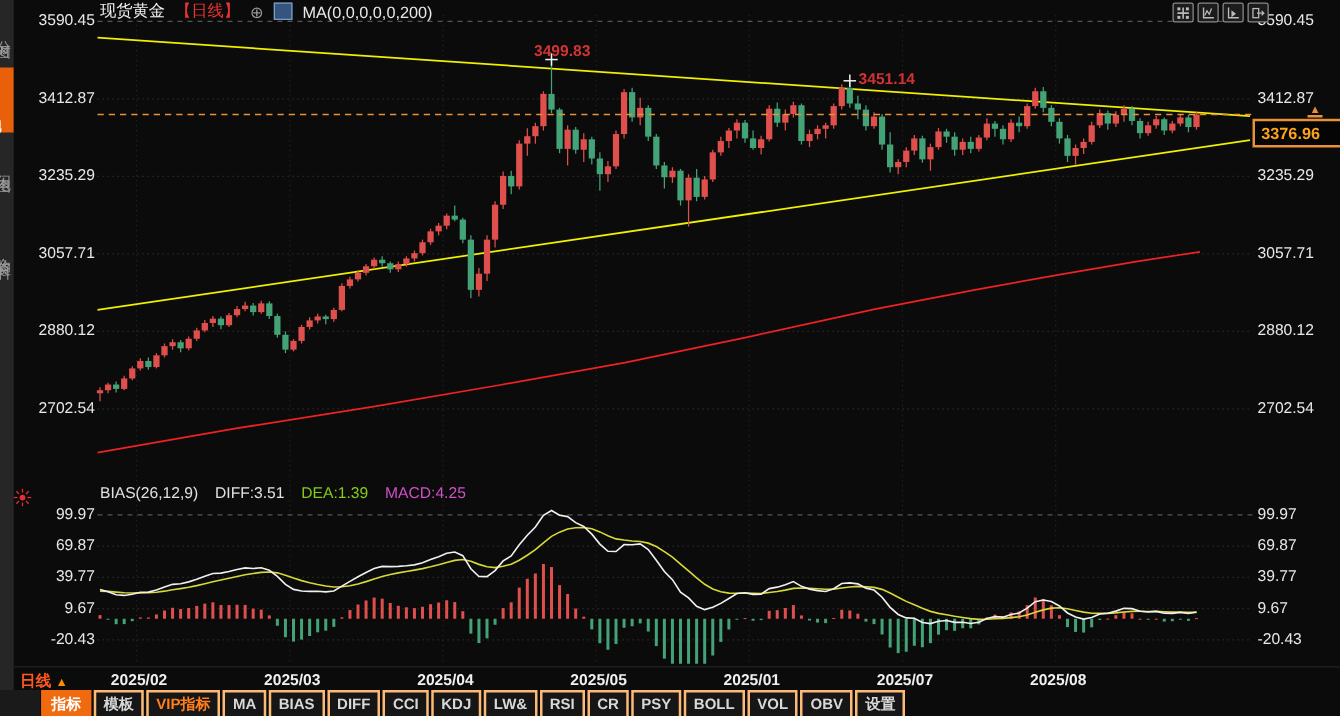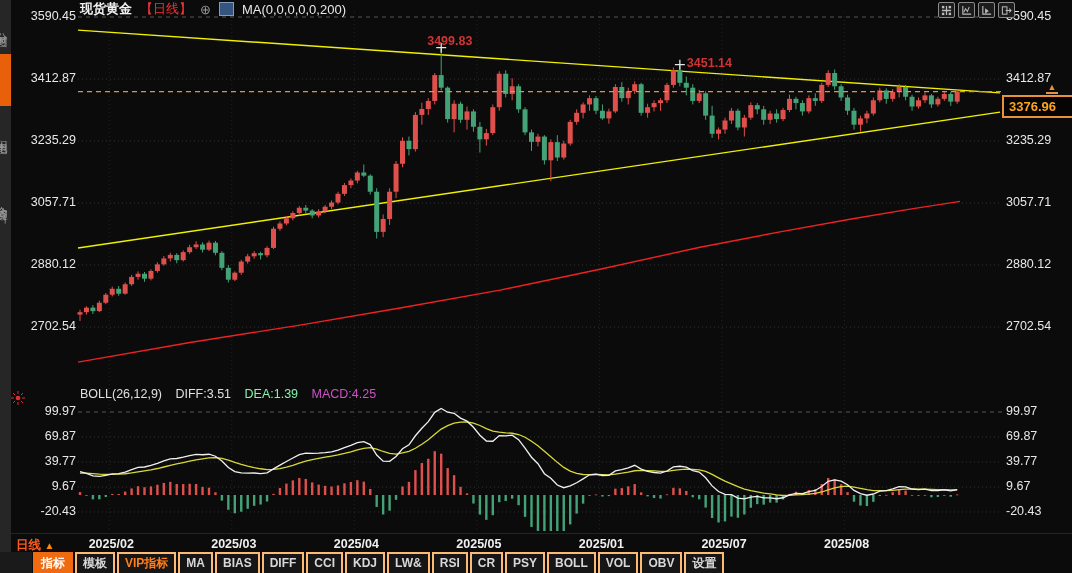--- a/index.html
+++ b/index.html
@@ -6,34 +6,34 @@
   .stage{position:relative;width:1072px;height:573px;background:#0b0b0b;overflow:hidden;
          font-family:"Liberation Sans",sans-serif;-webkit-font-smoothing:antialiased;}
   #chart-svg{position:absolute;left:0;top:0;z-index:1;}
   .sidebar{position:absolute;left:0;top:0;width:11px;height:552px;background:#262626;overflow:hidden;z-index:4;}
   .sideitem{position:absolute;left:-7px;width:18px;writing-mode:vertical-rl;text-orientation:upright;
             font-size:11px;letter-spacing:2px;color:#9a9a9a;text-align:center;line-height:18px;}
   .sideitem.active{background:#e8600a;color:#fff;left:0;width:11px;padding-left:0;}
   .sideitem.active span{position:relative;left:-7px;}
   .header{position:absolute;left:80px;top:1px;height:16px;display:flex;align-items:center;gap:8px;z-index:5;
           font-size:13px;white-space:nowrap;}
-  .title{color:#f0f0f0;font-weight:bold;}
+  .title{color:#f0f0f0;font-weight:normal;}
   .period{color:#ee3333;font-weight:normal;}
   .plus{color:#999;font-size:13px;}
   .chip{display:inline-block;width:13px;height:12px;background:#35547e;border:1px solid #7d9cc4;}
   .ma-set{color:#e8e8e8;}
   .ma-lab{margin-right:9px;}
   .top-icons{position:absolute;left:938px;top:2px;display:flex;gap:3px;z-index:5;}
   .ticon{width:15px;height:14px;border:1px solid #8a8a8a;border-radius:2px;background:#1c1c1c;
          display:flex;align-items:center;justify-content:center;}
   .ylab{position:absolute;font-size:12.5px;color:#e8e8e8;z-index:3;white-space:nowrap;}
   .peak{position:absolute;font-size:12.5px;font-weight:bold;color:#d23333;z-index:3;white-space:nowrap;}
   .macd-header{position:absolute;left:80px;top:387px;font-size:12.5px;z-index:3;white-space:nowrap;}
   .macd-header .w{color:#e0e0e0;margin-right:10px;}
-  .macd-header .y{color:#86efac;margin-right:10px;}
+  .macd-header .y{color:#84cc16;margin-right:10px;}
   .macd-header .m{color:#d050c8;}
   .pricebox{position:absolute;left:1002px;width:64px;height:19px;border:2px solid #e8903a;background:#050505;
             color:#ffa21e;font-size:13px;font-weight:bold;line-height:19px;padding-left:5px;z-index:4;}
   .pmark{position:absolute;left:1046px;color:#e8903a;font-size:9px;z-index:4;line-height:8px;text-align:center;}
   .pmark .bar{display:block;width:12px;height:2px;background:#e8903a;margin-top:1px;}
   .axisrow{position:absolute;left:0;top:533px;width:1072px;height:19px;border-top:1px solid #232323;z-index:2;}
   .perlab{position:absolute;left:16px;top:537px;font-size:12.5px;font-weight:bold;color:#ff5a1e;z-index:3;}
   .perlab .arr{color:#ff8a00;font-size:10px;}
   .datelab{position:absolute;top:537px;width:52px;text-align:center;font-size:12.5px;font-weight:bold;color:#f0f0f0;z-index:3;}
   .toolbar{position:absolute;left:33px;top:552px;height:21px;display:flex;z-index:5;}
@@ -540,21 +540,21 @@
     </span>
     <span class="ticon">
       <svg width="11" height="11" viewBox="0 0 12 12">
           <rect x="1.5" y="2" width="5" height="8" stroke="#bbb" stroke-width="1.1" fill="none"></rect>
           <path d="M5 6h6M9 4l2 2-2 2" stroke="#bbb" stroke-width="1.1" fill="none"></path>
         </svg>
     </span>
   </div>
 
   <div class="macd-header">
-    <span class="w">BOLL(26,12,9)</span>
+    <span class="w">BIAS(26,12,9)</span>
     <span class="w">DIFF:3.51</span>
     <span class="y">DEA:1.39</span>
     <span class="m">MACD:4.25</span>
   </div>
 
   <div class="pricebox" style="top: 95px;">
     <span>3376.96</span>
   </div>
   <div class="pmark" style="top: 83px;">▲<span class="bar"></span></div>
 

